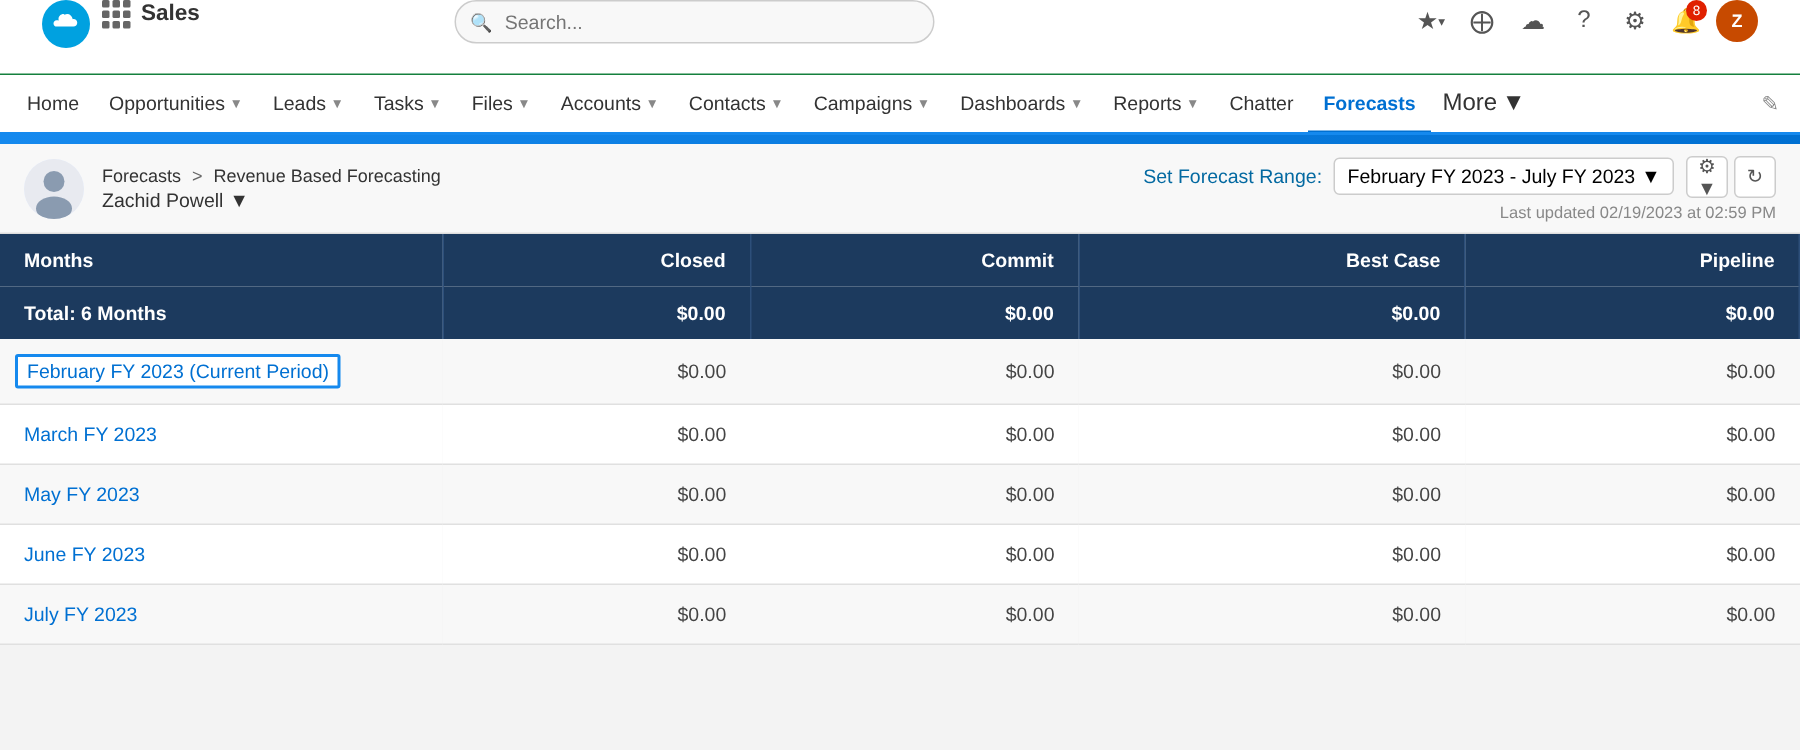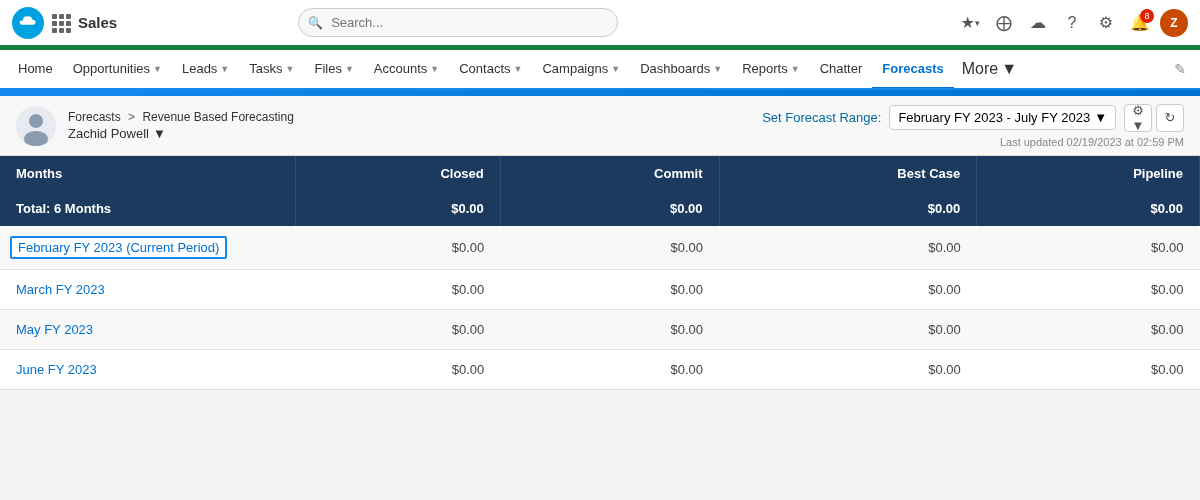--- a/index.html
+++ b/index.html
@@ -3,23 +3,23 @@
   <meta charset="utf-8">
   <style>
     * { margin: 0; padding: 0; box-sizing: border-box; }
     body { font-family: 'Segoe UI', Arial, sans-serif; font-size: 13px; background: #f3f3f3; width: 1200px; height: 500px; overflow: hidden; }
 
     
     .top-bar {
       background: #fff;
       height: 50px;
       display: flex;
-      align-items: center;
-      padding: 0 12px;
-      border-bottom: 5px solid #15803d;
+      align-items: flex-start;
+      padding: 0 28px;
+      border-bottom: 1px solid #15803d;
       gap: 8px;
     }
     .salesforce-logo {
       width: 32px; height: 32px;
       background: #00a1e0;
       border-radius: 50%;
       display: flex; align-items: center; justify-content: center;
       flex-shrink: 0;
     }
     .salesforce-logo svg { width: 20px; height: 20px; }
@@ -431,15 +431,22 @@
           <td>$0.00</td>
           <td>$0.00</td>
         </tr>
         <tr>
           <td style="color: rgb(0, 112, 210); cursor: pointer;">June FY 2023</td>
           <td>$0.00</td>
           <td>$0.00</td>
           <td>$0.00</td>
           <td>$0.00</td>
         </tr>
+        <tr>
+          <td style="color: rgb(0, 112, 210); cursor: pointer;">July FY 2023</td>
+          <td>$0.00</td>
+          <td>$0.00</td>
+          <td>$0.00</td>
+          <td>$0.00</td>
+        </tr>
       </tbody>
   </table>
 </div>
 
 </body></html>

